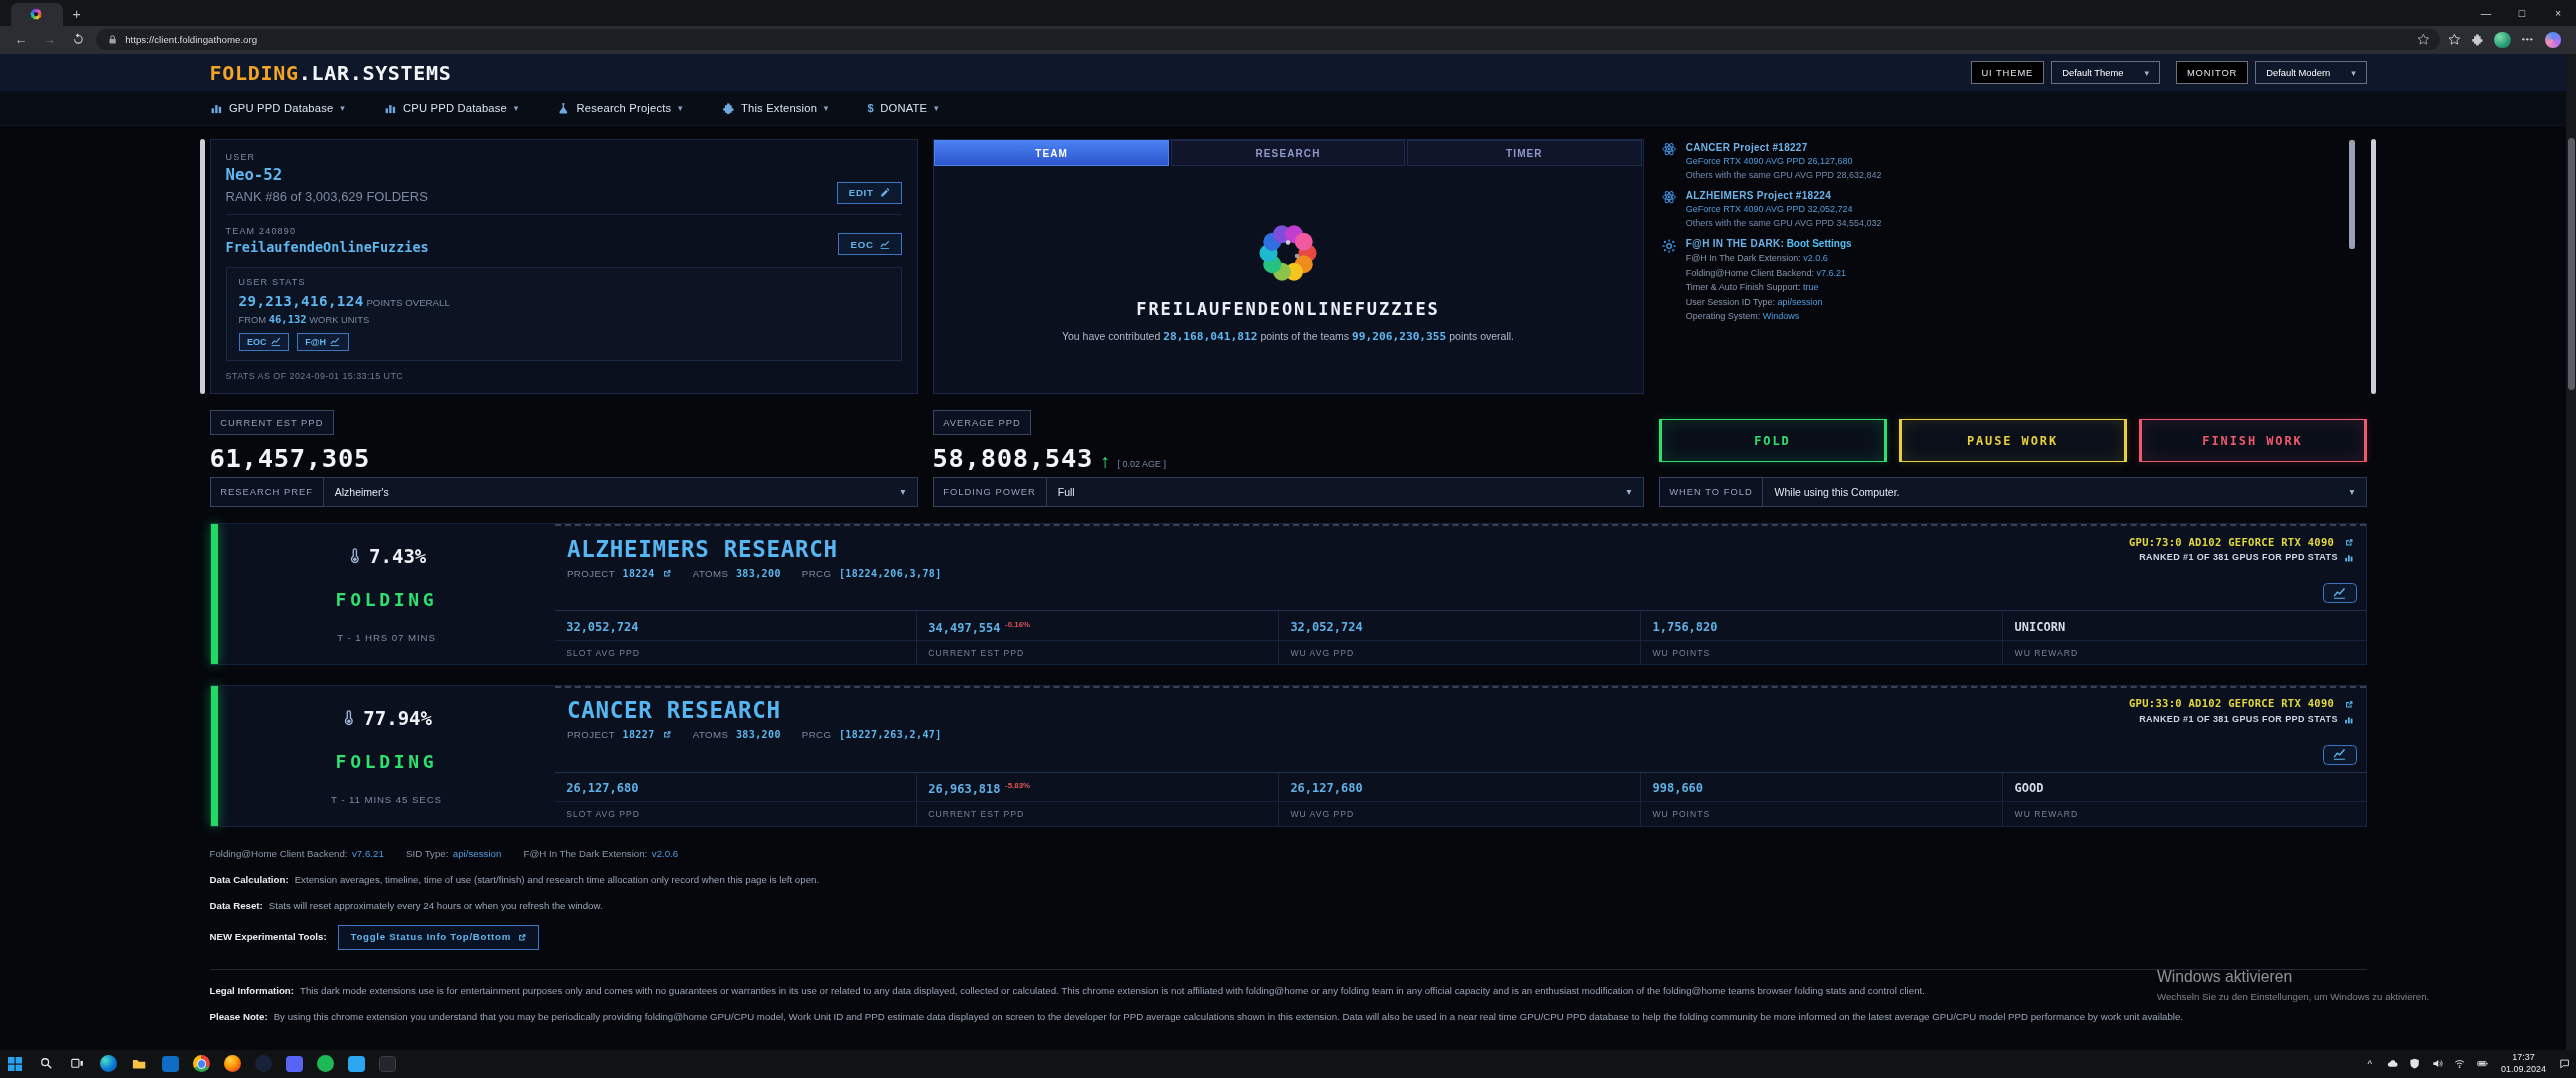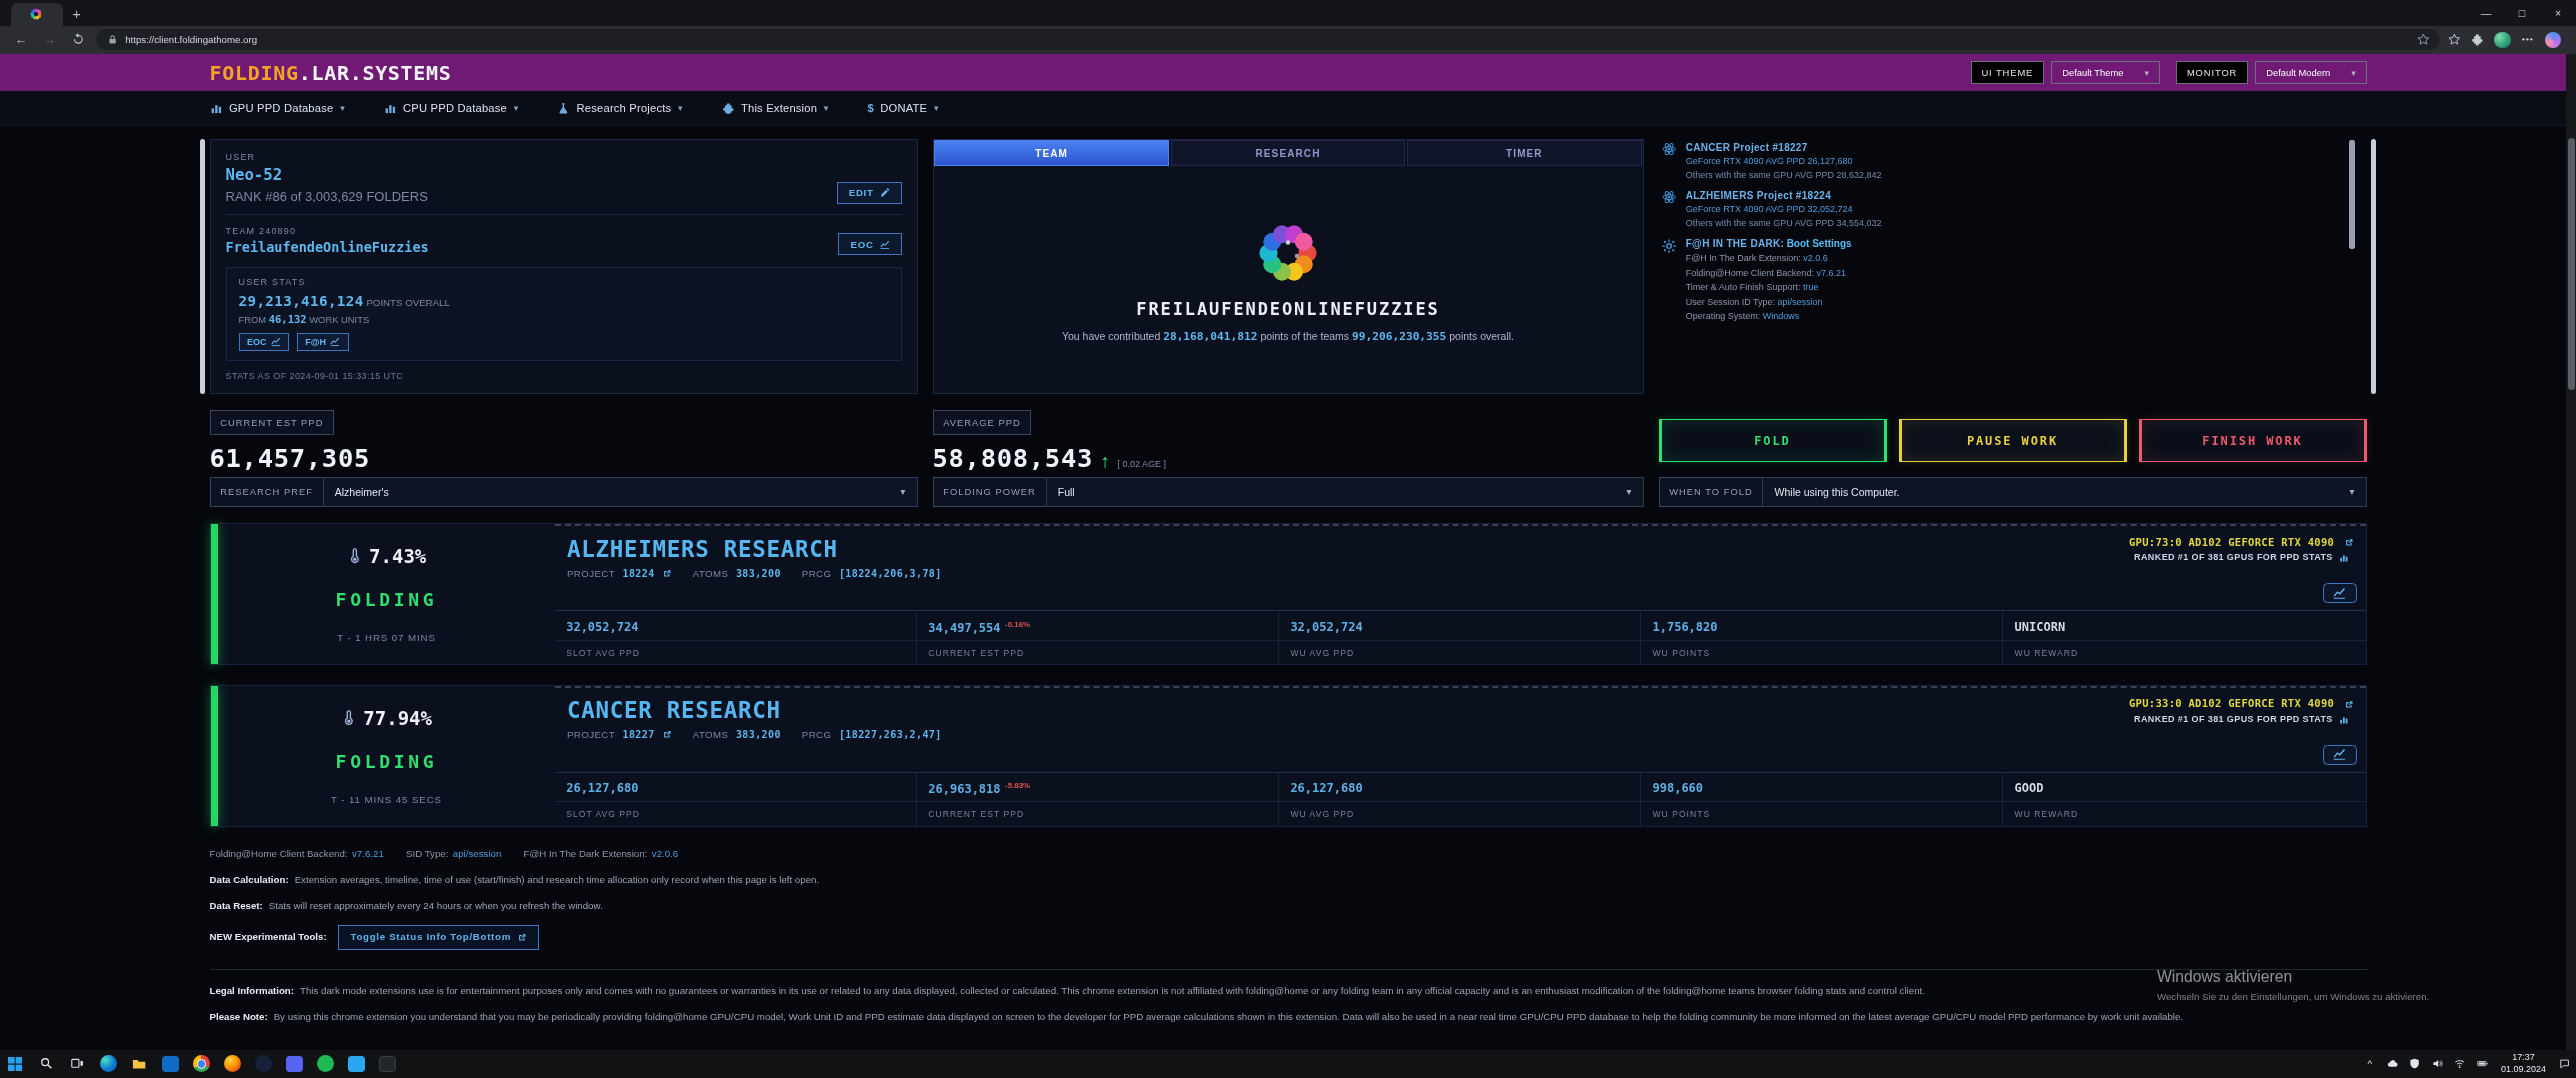--- a/index.html
+++ b/index.html
@@ -22,21 +22,21 @@
   .addressbar .url{font-size:9.7px;color:#d6dae0;flex:1}
   .addressbar .lockic{color:#9aa0a8}
   .addressbar .starin{color:#9aa0a8;cursor:pointer}
   .tb-right{display:flex;align-items:center;gap:10.5px;color:#c6cad1;padding-right:4.5px}
   .avatar{width:16.5px;height:16.5px;border-radius:50%;background:radial-gradient(circle at 32% 30%,#7be0a8,#1f8f6e 70%);cursor:pointer}
   .copilot{width:16.5px;height:16.5px;border-radius:50%;background:conic-gradient(#4f8ef7,#b66ef0,#f78fb3,#4f8ef7);cursor:pointer}
 
   
   .page{position:absolute;top:54px;left:0;right:0;bottom:28.5px;background:#05070d;overflow:hidden}
   .cw{width:2157px;margin:0 auto}
-  .site-header{height:37px;background:#701a75}
+  .site-header{height:37px;background:#0f172a}
   .header-inner{height:100%;display:flex;align-items:center;justify-content:space-between}
   .logo{font-family:"DejaVu Sans Mono",monospace;font-weight:bold;font-size:20px;letter-spacing:0.7px;cursor:pointer}
   .logo-a{color:#f5a524}.logo-b{color:#f2f4f8}
   .hdr-controls{display:flex;align-items:center;gap:7.5px}
   .hdr-tag{border:0.7px solid #69707e;color:#e3e7ee;background:#000;padding:5.2px 9.7px;font-size:9.4px;letter-spacing:0.9px}
   .hdr-select{border:0.7px solid #69707e;display:flex;align-items:center;gap:21px;padding:5.2px 9.7px;font-size:9.4px;color:#fff;cursor:pointer;margin-right:9px}
   .hdr-select .caret{color:#aab2be;font-size:9px}
 
   .navbar{height:35px;background:#090d16;border-bottom:0.7px solid #10151f}
   .nav-inner{height:100%;display:flex;align-items:center;gap:39px}
@@ -129,21 +129,21 @@
   .pct .ic{color:#9fb4d8}
   .folding{font-size:18px;color:#2ee06e;letter-spacing:3.7px}
   .rtimer{font-size:9.7px;color:#7d8aa3;letter-spacing:0.9px}
   .card-main{flex:1;display:flex;flex-direction:column;border-top:2.2px dashed #3a4152;position:relative}
   .main-top{display:flex;justify-content:space-between;padding:9.7px 12px 6px;flex:1}
   .rc-title{font-size:22.5px;color:#56b6f2;letter-spacing:0.7px;font-family:"DejaVu Sans Mono",monospace;font-weight:bold}
   .rc-meta{margin-top:6px;font-size:9.7px;color:#7d8aa3;display:flex;gap:7.5px;align-items:center;letter-spacing:0.4px}
   .rc-meta .val{color:#5fb7f0;font-size:10px}
   .rc-meta .gap{width:6px}
   .rc-meta .linkic{color:#5fb7f0}
-  .gpu-block{text-align:center}
+  .gpu-block{text-align:right}
   .gpu-line{font-size:10.5px;color:#e3d93e;letter-spacing:0.3px}
   .gpu-line .ic{color:#5fb7f0;margin-left:3px}
   .ranked{margin-top:4.5px;font-size:9px;color:#cdd7e6;letter-spacing:0.4px;font-weight:bold}
   .ranked .ic{color:#5fb7f0;margin-left:3px}
   .chart-btn{position:absolute;right:9px;top:57px;width:34px;height:20px;border:0.7px solid #3e76c2;border-radius:4.5px;display:flex;align-items:center;justify-content:center;color:#62b5ec;background:rgba(20,40,80,.3);cursor:pointer;z-index:2}
   .wu-table{display:grid;grid-template-columns:repeat(5,1fr);border-top:0.7px solid #203052}
   .wu-val{border-right:0.7px solid #16243f;padding:8.2px 11.2px 5.2px;font-size:12px;color:#5fb0e6;white-space:nowrap}
   .wu-val.reward{color:#d3dce9}
   .wu-val:nth-child(5){border-right:none}
   .wu-lab{border-right:0.7px solid #16243f;border-top:0.7px solid #16243f;padding:6.7px 11.2px;font-size:8.6px;color:#76829a;letter-spacing:1px;font-family:"Liberation Sans",sans-serif;font-weight:normal}

